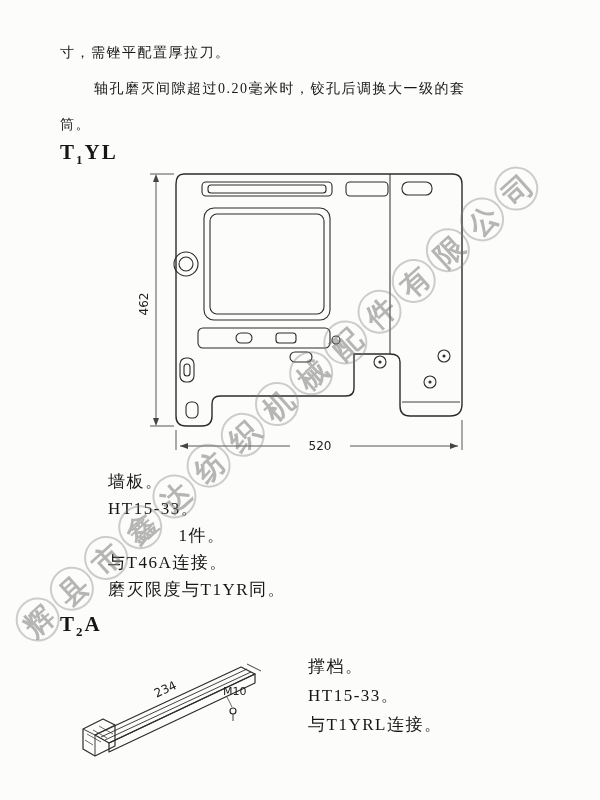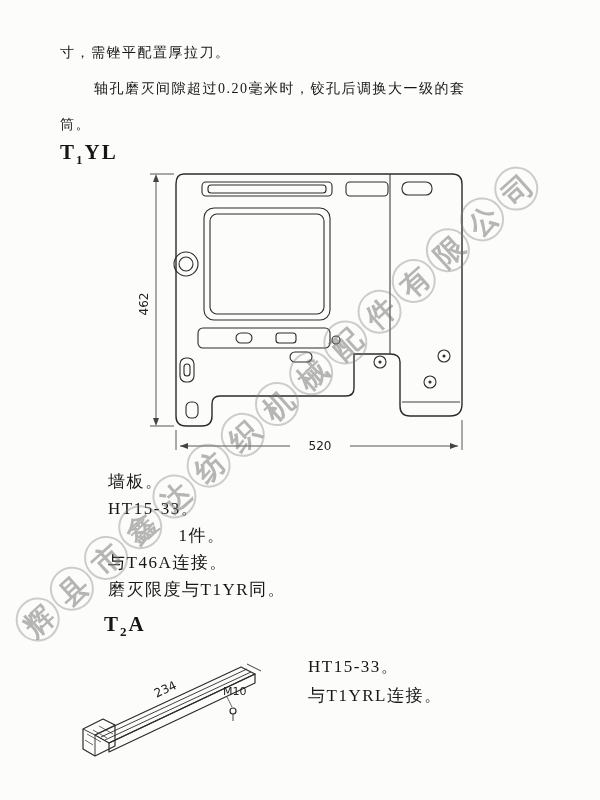--- a/index.html
+++ b/index.html
@@ -98,21 +98,21 @@
   </svg>
 
   <div class="abs notes" style="left:108px;top:468px;">
     <div>墙板。</div>
     <div>HT15-33。</div>
     <div class="indent">1件。</div>
     <div>与T46A连接。</div>
     <div>磨灭限度与T1YR同。</div>
   </div>
 
-  <div class="abs heading" style="left:60px;top:612px;margin-left:44px;">
+  <div class="abs heading" style="left:60px;top:612px;">
     <span>T</span><sub>2</sub><span>A</span>
   </div>
 
   <svg class="abs" style="left:75px;top:645px;" width="235" height="125" viewBox="0 0 235 125">
     <g stroke="#2b2b2b" fill="none" stroke-width="1.2" stroke-linejoin="round">
       <path d="M20 90 L166 22 L180 29 L34 98 Z"></path>
       <path d="M34 98 L180 29 L180 38 L34 107 Z"></path>
       <path d="M26 92 L172 24" stroke-width="0.9"></path>
       <path d="M30 95 L176 27" stroke-width="0.9"></path>
       <path d="M8 84 L28 74 L40 80 L40 101 L20 111 L8 104 Z"></path>
@@ -122,20 +122,21 @@
       <path d="M172 19 L186 26" stroke-width="0.9"></path>
       <circle cx="158" cy="66" r="3"></circle>
       <path d="M158 69 V76" stroke-width="0.9"></path>
       <path d="M152 52 L157 62" stroke-width="0.7"></path>
     </g>
     <text x="92" y="48" transform="rotate(-25 92 48)" text-anchor="middle" font-size="12">234</text>
     <text x="148" y="50" font-size="11">M10</text>
   </svg>
 
   <div class="abs notes" style="left:308px;top:652px;">
+    <div style="line-height:29px">撑档。</div>
     <div style="line-height:29px">HT15-33。</div>
     <div style="line-height:29px">与T1YRL连接。</div>
   </div>
 
   <div class="watermark">
       <span class="wm-char">辉</span>
       <span class="wm-char">县</span>
       <span class="wm-char">市</span>
       <span class="wm-char">鑫</span>
       <span class="wm-char">达</span>

